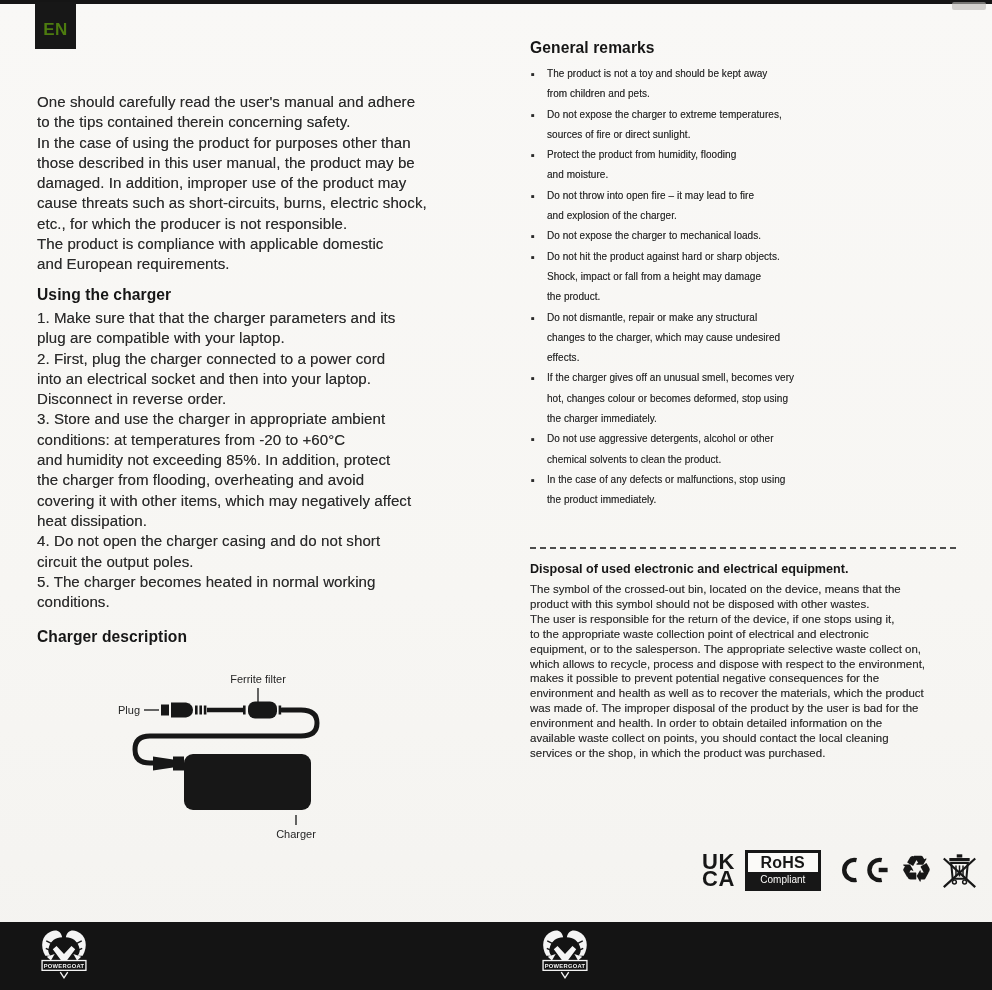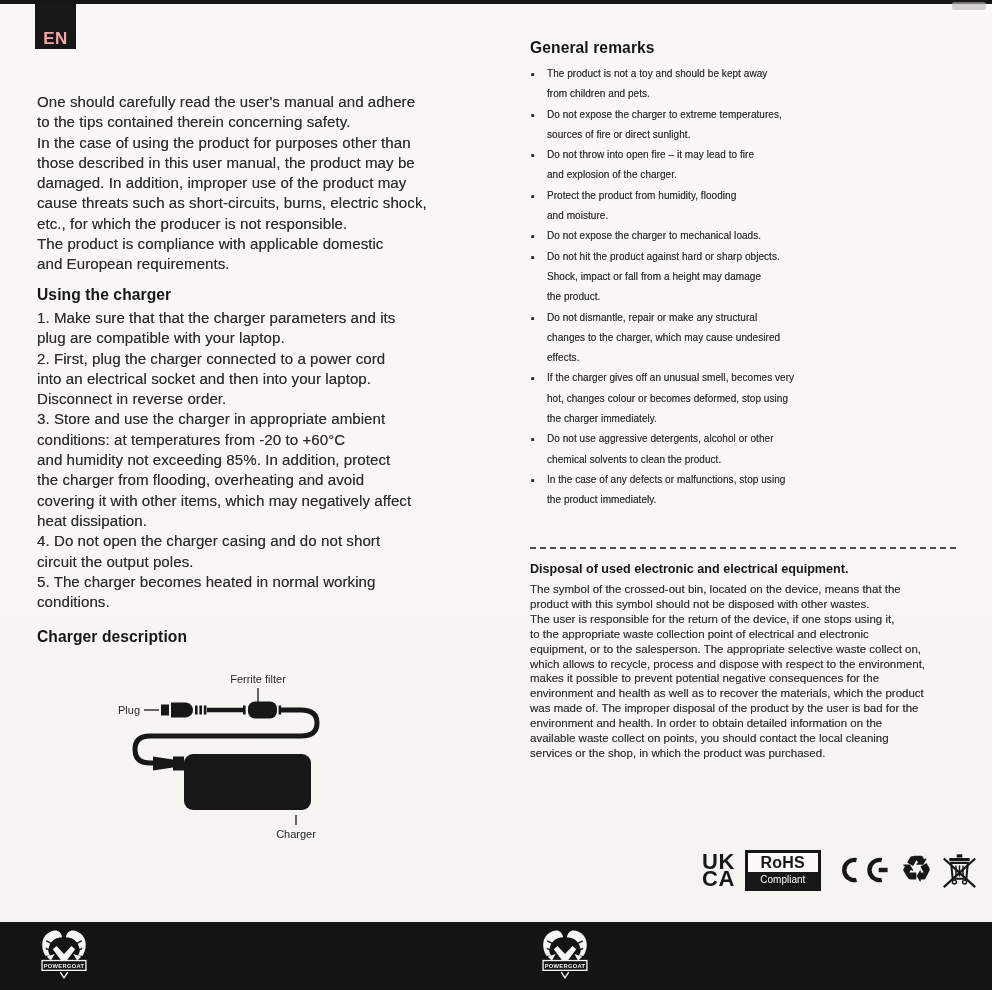--- a/index.html
+++ b/index.html
@@ -11,22 +11,22 @@
   .page {
     position:relative; width:992px; height:990px; overflow:hidden;
     background:linear-gradient(180deg,#f9f8f6 0%, #f7f6f3 60%, #f4f3f0 100%);
     color:#262626;
   }
   .top-edge { position:absolute; top:0; left:0; width:100%; height:4px; background:#151515; }
   .corner-smudge { position:absolute; top:2px; right:6px; width:34px; height:8px; background:#b9b7b4; opacity:.6; border-radius:2px; }
 
   .en-badge {
     position:absolute; left:35px; top:2px; width:41px; height:47px;
-    background:#171717; color:#fca5a5; font-weight:bold; font-size:17px;
-    display:flex; align-items:flex-end; justify-content:center; 
+    background:#171717; color:#4d7c0f; font-weight:bold; font-size:17px;
+    display:flex; align-items:flex-end; justify-content:center; padding-bottom:9px;
     letter-spacing:.5px;
   }
 
   .h-main { position:absolute; font-weight:bold; color:#161616; font-size:15.6px; letter-spacing:.1px; }
   .body-text {
     position:absolute; font-size:15.1px; line-height:20.3px; color:#2b2b2b;
     white-space:pre-line; letter-spacing:.05px;
     text-shadow:0 0 .4px rgba(40,40,40,.55);
   }
 
@@ -166,24 +166,24 @@
     <text class="diag-label" x="200" y="178" text-anchor="middle">Charger</text>
   </svg>
 
 
   <div class="h-main r-heading">General remarks</div>
   <ul class="bullets">
     <li>The product is not a toy and should be kept away
 from children and pets.</li>
     <li>Do not expose the charger to extreme temperatures,
 sources of fire or direct sunlight.</li>
+    <li>Protect the product from humidity, flooding
+and moisture.</li>
     <li>Do not throw into open fire – it may lead to fire
 and explosion of the charger.</li>
-    <li>Protect the product from humidity, flooding
-and moisture.</li>
     <li>Do not expose the charger to mechanical loads.</li>
     <li>Do not hit the product against hard or sharp objects.
 Shock, impact or fall from a height may damage
 the product.</li>
     <li>Do not dismantle, repair or make any structural
 changes to the charger, which may cause undesired
 effects.</li>
     <li>If the charger gives off an unusual smell, becomes very
 hot, changes colour or becomes deformed, stop using
 the charger immediately.</li>

